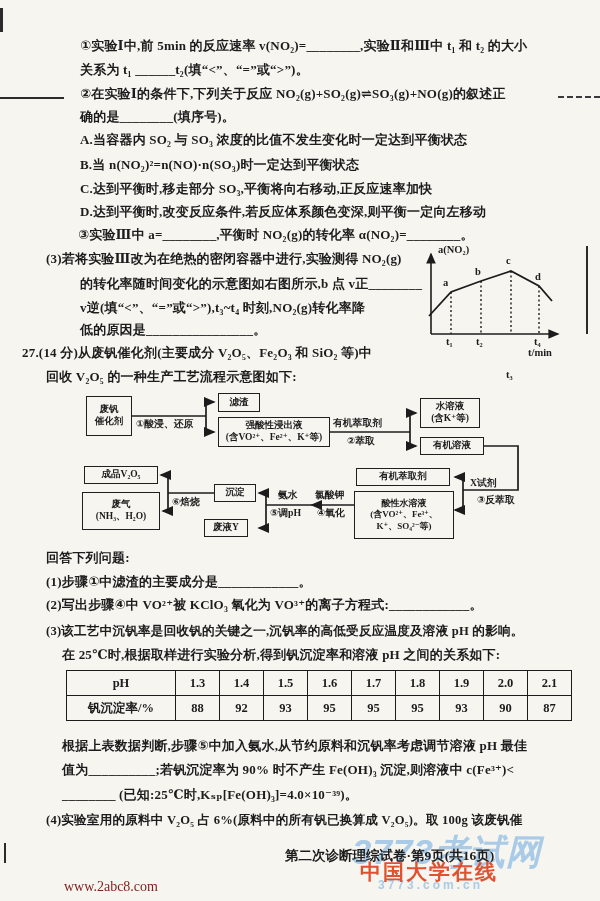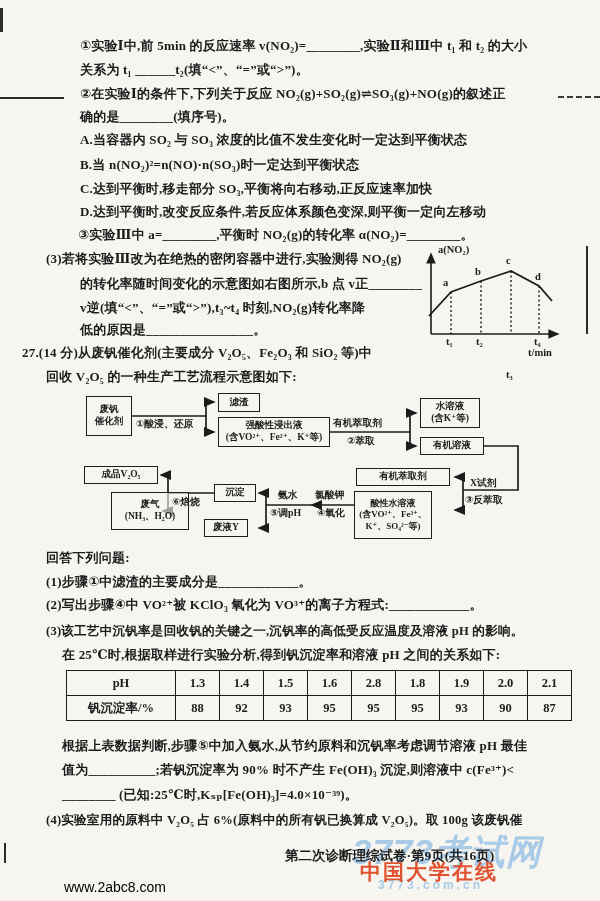--- a/index.html
+++ b/index.html
@@ -27,22 +27,22 @@
     border:1.7px solid #1c1c1c;height:24px;text-align:center;vertical-align:middle;
     font-weight:bold;font-size:12.5px;font-family:"Liberation Serif","DejaVu Serif",serif;padding:0 2px;
   }
   .artifact{position:absolute;background:#2b2b2b;z-index:1;}
   .wm-big{position:absolute;left:352px;top:829px;font-size:35px;font-style:italic;font-weight:bold;
           color:#a9cbe7;letter-spacing:1px;z-index:1;font-family:"Liberation Sans","DejaVu Sans",sans-serif;}
   .wm-red{position:absolute;left:360px;top:858px;font-size:21px;font-weight:bold;color:#e0512f;
           letter-spacing:2px;z-index:4;font-family:Liberation Sans, sans-serif;}
   .wm-small{position:absolute;left:378px;top:878px;font-size:12px;font-weight:bold;color:#a9cbe7;
           letter-spacing:3px;z-index:1;font-family:"Liberation Sans","DejaVu Sans",sans-serif;}
-  .url{position:absolute;left:64px;top:879px;font-size:14px;color:#000000;z-index:3;
-       font-family:Liberation Sans, sans-serif;}
+  .url{position:absolute;left:64px;top:879px;font-size:14px;color:#7f1d1d;z-index:3;
+       font-family:Liberation Serif, serif;}
   .footer{position:absolute;left:285px;top:847px;font-size:13.5px;font-weight:bold;white-space:nowrap;z-index:3;}
 </style>
 </head>
 <body>
 
 <div class="page">
 
   <div class="artifact" style="left:0;top:97px;width:64px;height:2px;"></div>
   <div class="artifact" style="left:558px;top:96px;width:42px;height:0;border-top:2px dashed #3a3a3a;background:none;"></div>
   <div class="artifact" style="left:0;top:8px;width:3px;height:24px;"></div>
@@ -130,34 +130,34 @@
 
     <div class="box" style="left:86px;top:8px;width:46px;height:40px;">废钒
 催化剂</div>
     <div class="box" style="left:218px;top:5px;width:42px;height:19px;">滤渣</div>
     <div class="box" style="left:218px;top:29px;width:112px;height:30px;">强酸性浸出液
 (含VO²⁺、Fe²⁺、K⁺等)</div>
     <div class="box" style="left:420px;top:10px;width:60px;height:30px;">水溶液
 (含K⁺等)</div>
     <div class="box" style="left:420px;top:49px;width:64px;height:18px;">有机溶液</div>
     <div class="box" style="left:356px;top:80px;width:94px;height:18px;">有机萃取剂</div>
-    <div class="box" style="left:354px;top:103px;width:78px;height:48px;font-size:9px;">酸性水溶液
+    <div class="box" style="left:354px;top:103px;width:100px;height:48px;font-size:9px;">酸性水溶液
 (含VO²⁺、Fe³⁺、
 K⁺、SO₄²⁻等)</div>
     <div class="box" style="left:214px;top:96px;width:42px;height:18px;">沉淀</div>
     <div class="box" style="left:204px;top:131px;width:44px;height:18px;">废液Y</div>
     <div class="box" style="left:84px;top:78px;width:74px;height:18px;">成品V₂O₅</div>
-    <div class="box" style="left:82px;top:104px;width:78px;height:38px;margin-left:29px;">废气
+    <div class="box" style="left:82px;top:104px;width:78px;height:38px;">废气
 (NH₃、H₂O)</div>
 
     <div class="lbl" style="left:136px;top:30px;">①酸浸、还原</div>
     <div class="lbl" style="left:333px;top:29px;">有机萃取剂</div>
     <div class="lbl" style="left:347px;top:47px;">②萃取</div>
     <div class="lbl" style="left:470px;top:89px;">X试剂</div>
-    <div class="lbl" style="left:465px;top:106px;">③反萃取</div>
+    <div class="lbl" style="left:465px;top:106px;padding-left:12px;">③反萃取</div>
     <div class="lbl" style="left:315px;top:101px;">氯酸钾</div>
     <div class="lbl" style="left:317px;top:119px;">④氧化</div>
     <div class="lbl" style="left:278px;top:101px;">氨水</div>
     <div class="lbl" style="left:270px;top:119px;">⑤调pH</div>
     <div class="lbl" style="left:172px;top:108px;">⑥焙烧</div>
   </div>
 
   <div class="t" style="left:46px;top:549px;">回答下列问题:</div>
   <div class="t" style="left:46px;top:573px;">(1)步骤①中滤渣的主要成分是____________。</div>
   <div class="t" style="left:46px;top:596px;">(2)写出步骤④中 VO²⁺被 KClO₃ 氧化为 VO³⁺的离子方程式:____________。</div>
@@ -165,21 +165,21 @@
   <div class="t" style="left:62px;top:646px;">在 25℃时,根据取样进行实验分析,得到钒沉淀率和溶液 pH 之间的关系如下:</div>
 
   <table class="vtable">
     <tbody>
         <tr>
       <td style="width:104px;">pH</td>
       <td>1.3</td>
       <td>1.4</td>
       <td>1.5</td>
       <td>1.6</td>
-      <td>2.8</td>
+      <td>1.7</td>
       <td>1.8</td>
       <td>1.9</td>
       <td>2.0</td>
       <td>2.1</td>
     </tr>
     <tr>
       <td>钒沉淀率/%</td>
       <td>88</td>
       <td>92</td>
       <td>93</td>

